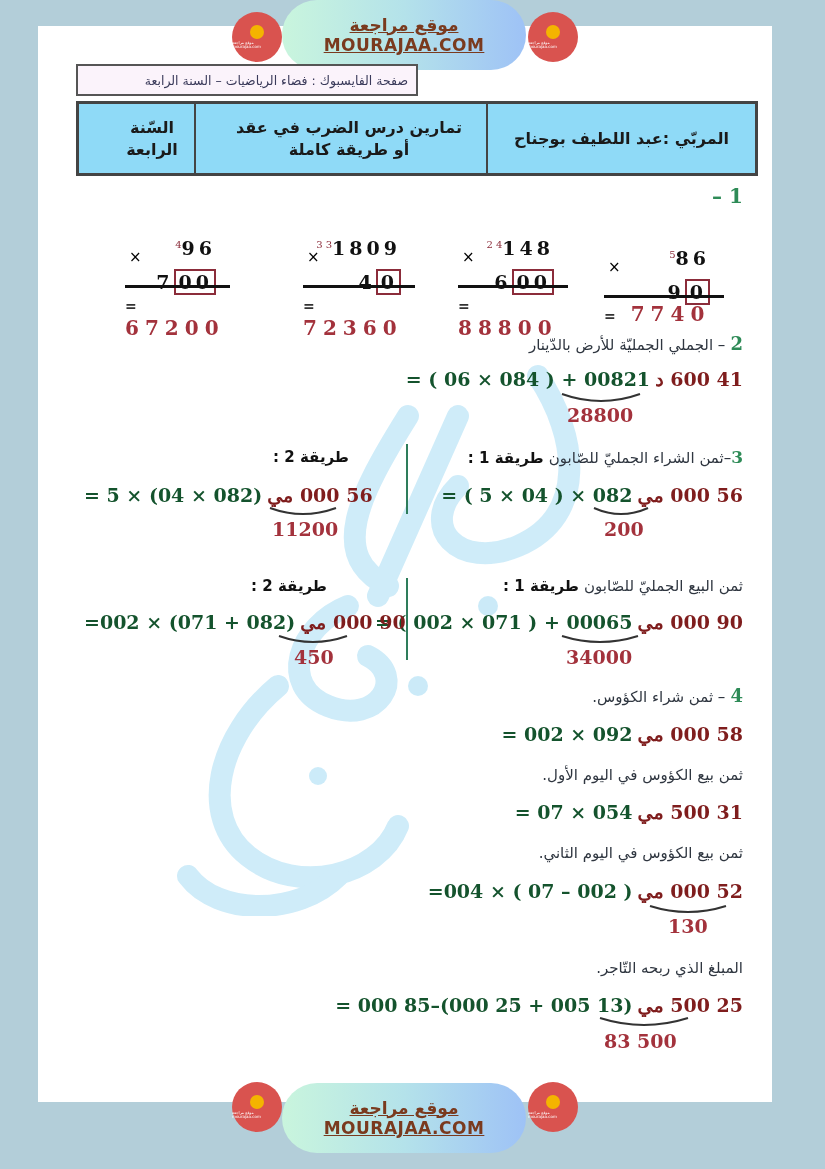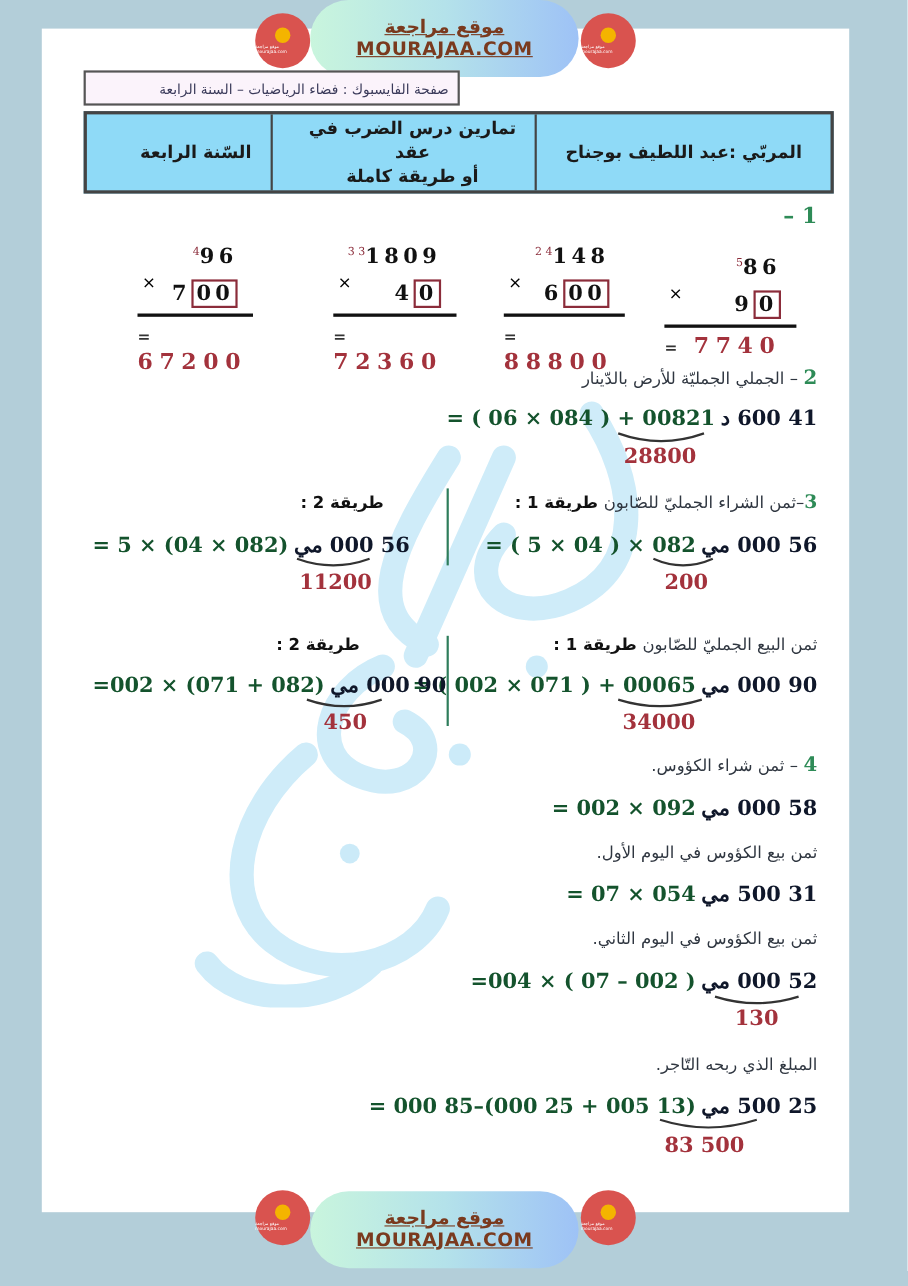--- a/index.html
+++ b/index.html
@@ -47,28 +47,28 @@
     position: absolute; left: 76px; top: 101px; width: 682px; height: 75px;
     border: 3px solid #444; display: flex; direction: rtl; background: #8fdaf7;
   }
   .header-table .cell {
     border-left: 2px solid #444; display: flex; align-items: center; justify-content: center;
     font-family: "DejaVu Sans", sans-serif; font-weight: bold; font-size: 16px; color: #1a1a1a;
     text-align: center; line-height: 1.35;
   }
   .header-table .cell:last-child { border-left: none; padding-left: 31px; }
   .c1 { width: 269px; }
-  .c2 { width: 240px; flex-direction: column; padding-left: 16px; }
+  .c2 { width: 292px; flex-direction: column; padding-left: 16px; }
   .c3 { flex: 1; }
 
   .num { font-family: "DejaVu Serif", serif; font-weight: bold; }
   .green { color: #2e8b57; }
-  .red { color: #0f172a; }
+  .red { color: #7f1d1d; }
   .navy { color: #14532d; }
-  .dark { color: #111; }
+  .dark { color: #111; margin-top: 15px; }
 
   .abs { position: absolute; white-space: nowrap; }
   .rtl { direction: rtl; }
 
   
   .mult { position: absolute; width: 120px; height: 110px; }
   .mult .top { position: absolute; right: 14px; top: 0; font-size: 19px; font-weight: bold; letter-spacing: 4px; }
   .mult .top sup { font-size: 10px; color: #8b2c3a; font-weight: normal; letter-spacing: 0; }
   .mult .times { position: absolute; left: 4px; top: 26px; font-size: 15px; font-family: "DejaVu Sans", sans-serif; }
   .mult .bottom { position: absolute; right: 14px; top: 34px; font-size: 19px; font-weight: bold; letter-spacing: 4px; }

